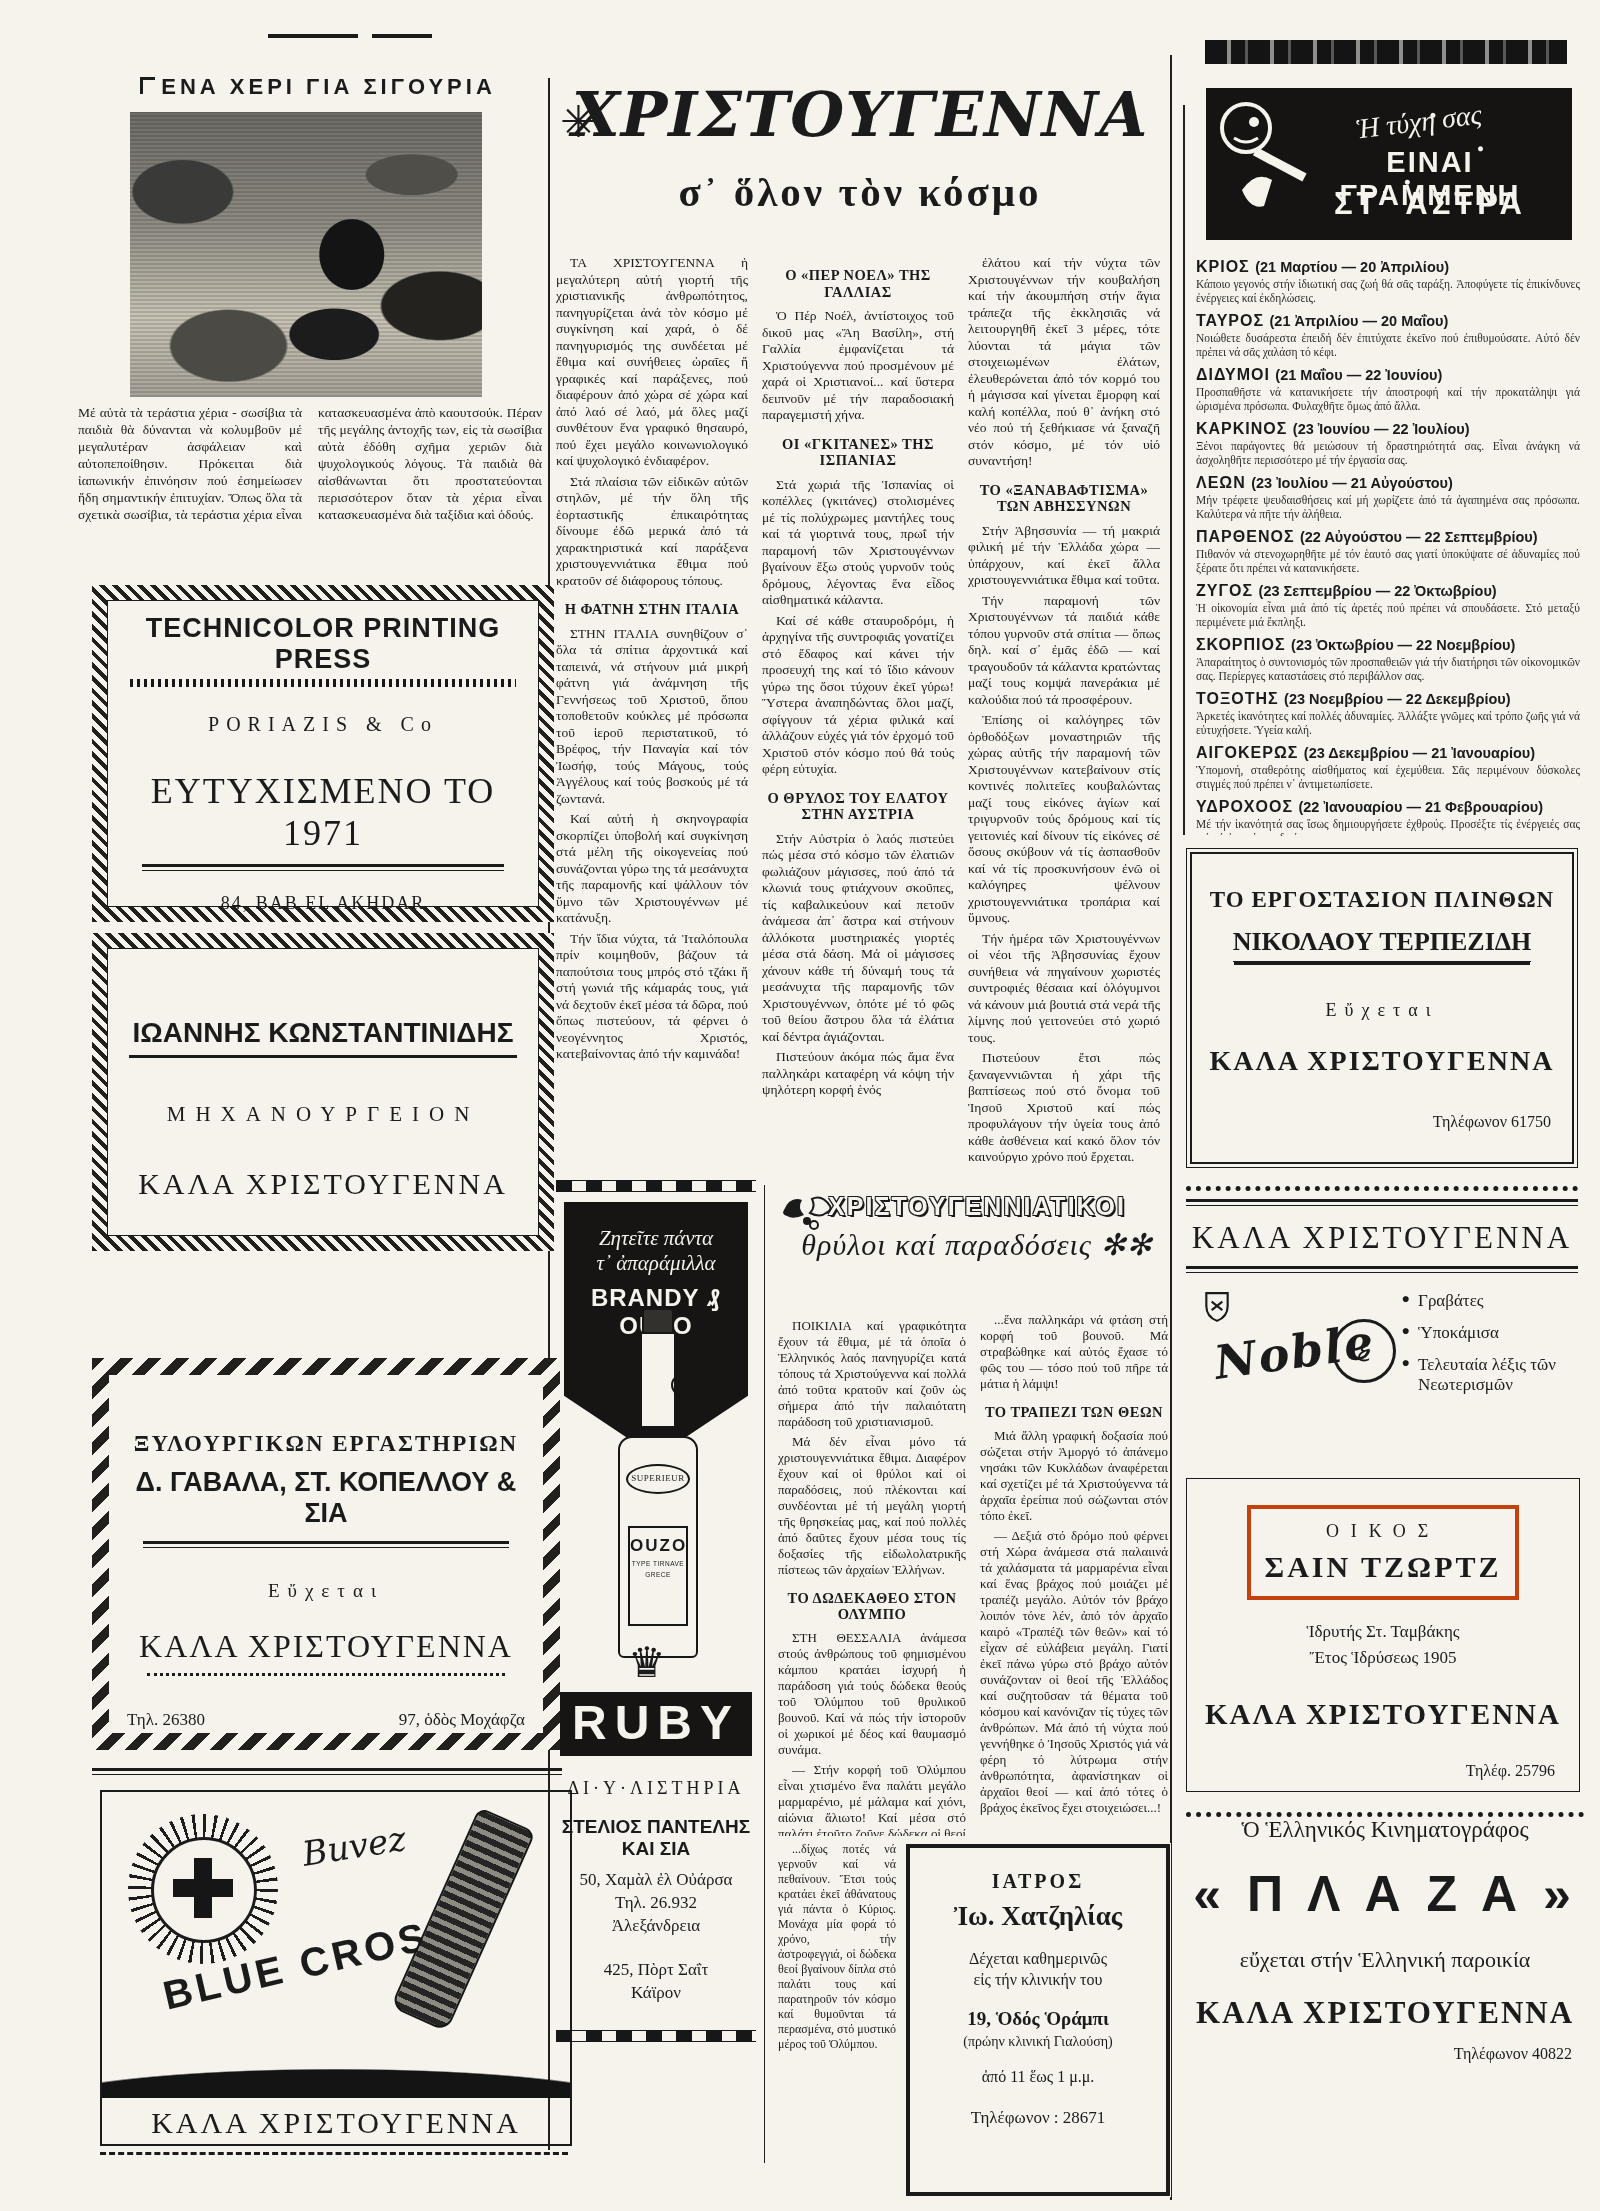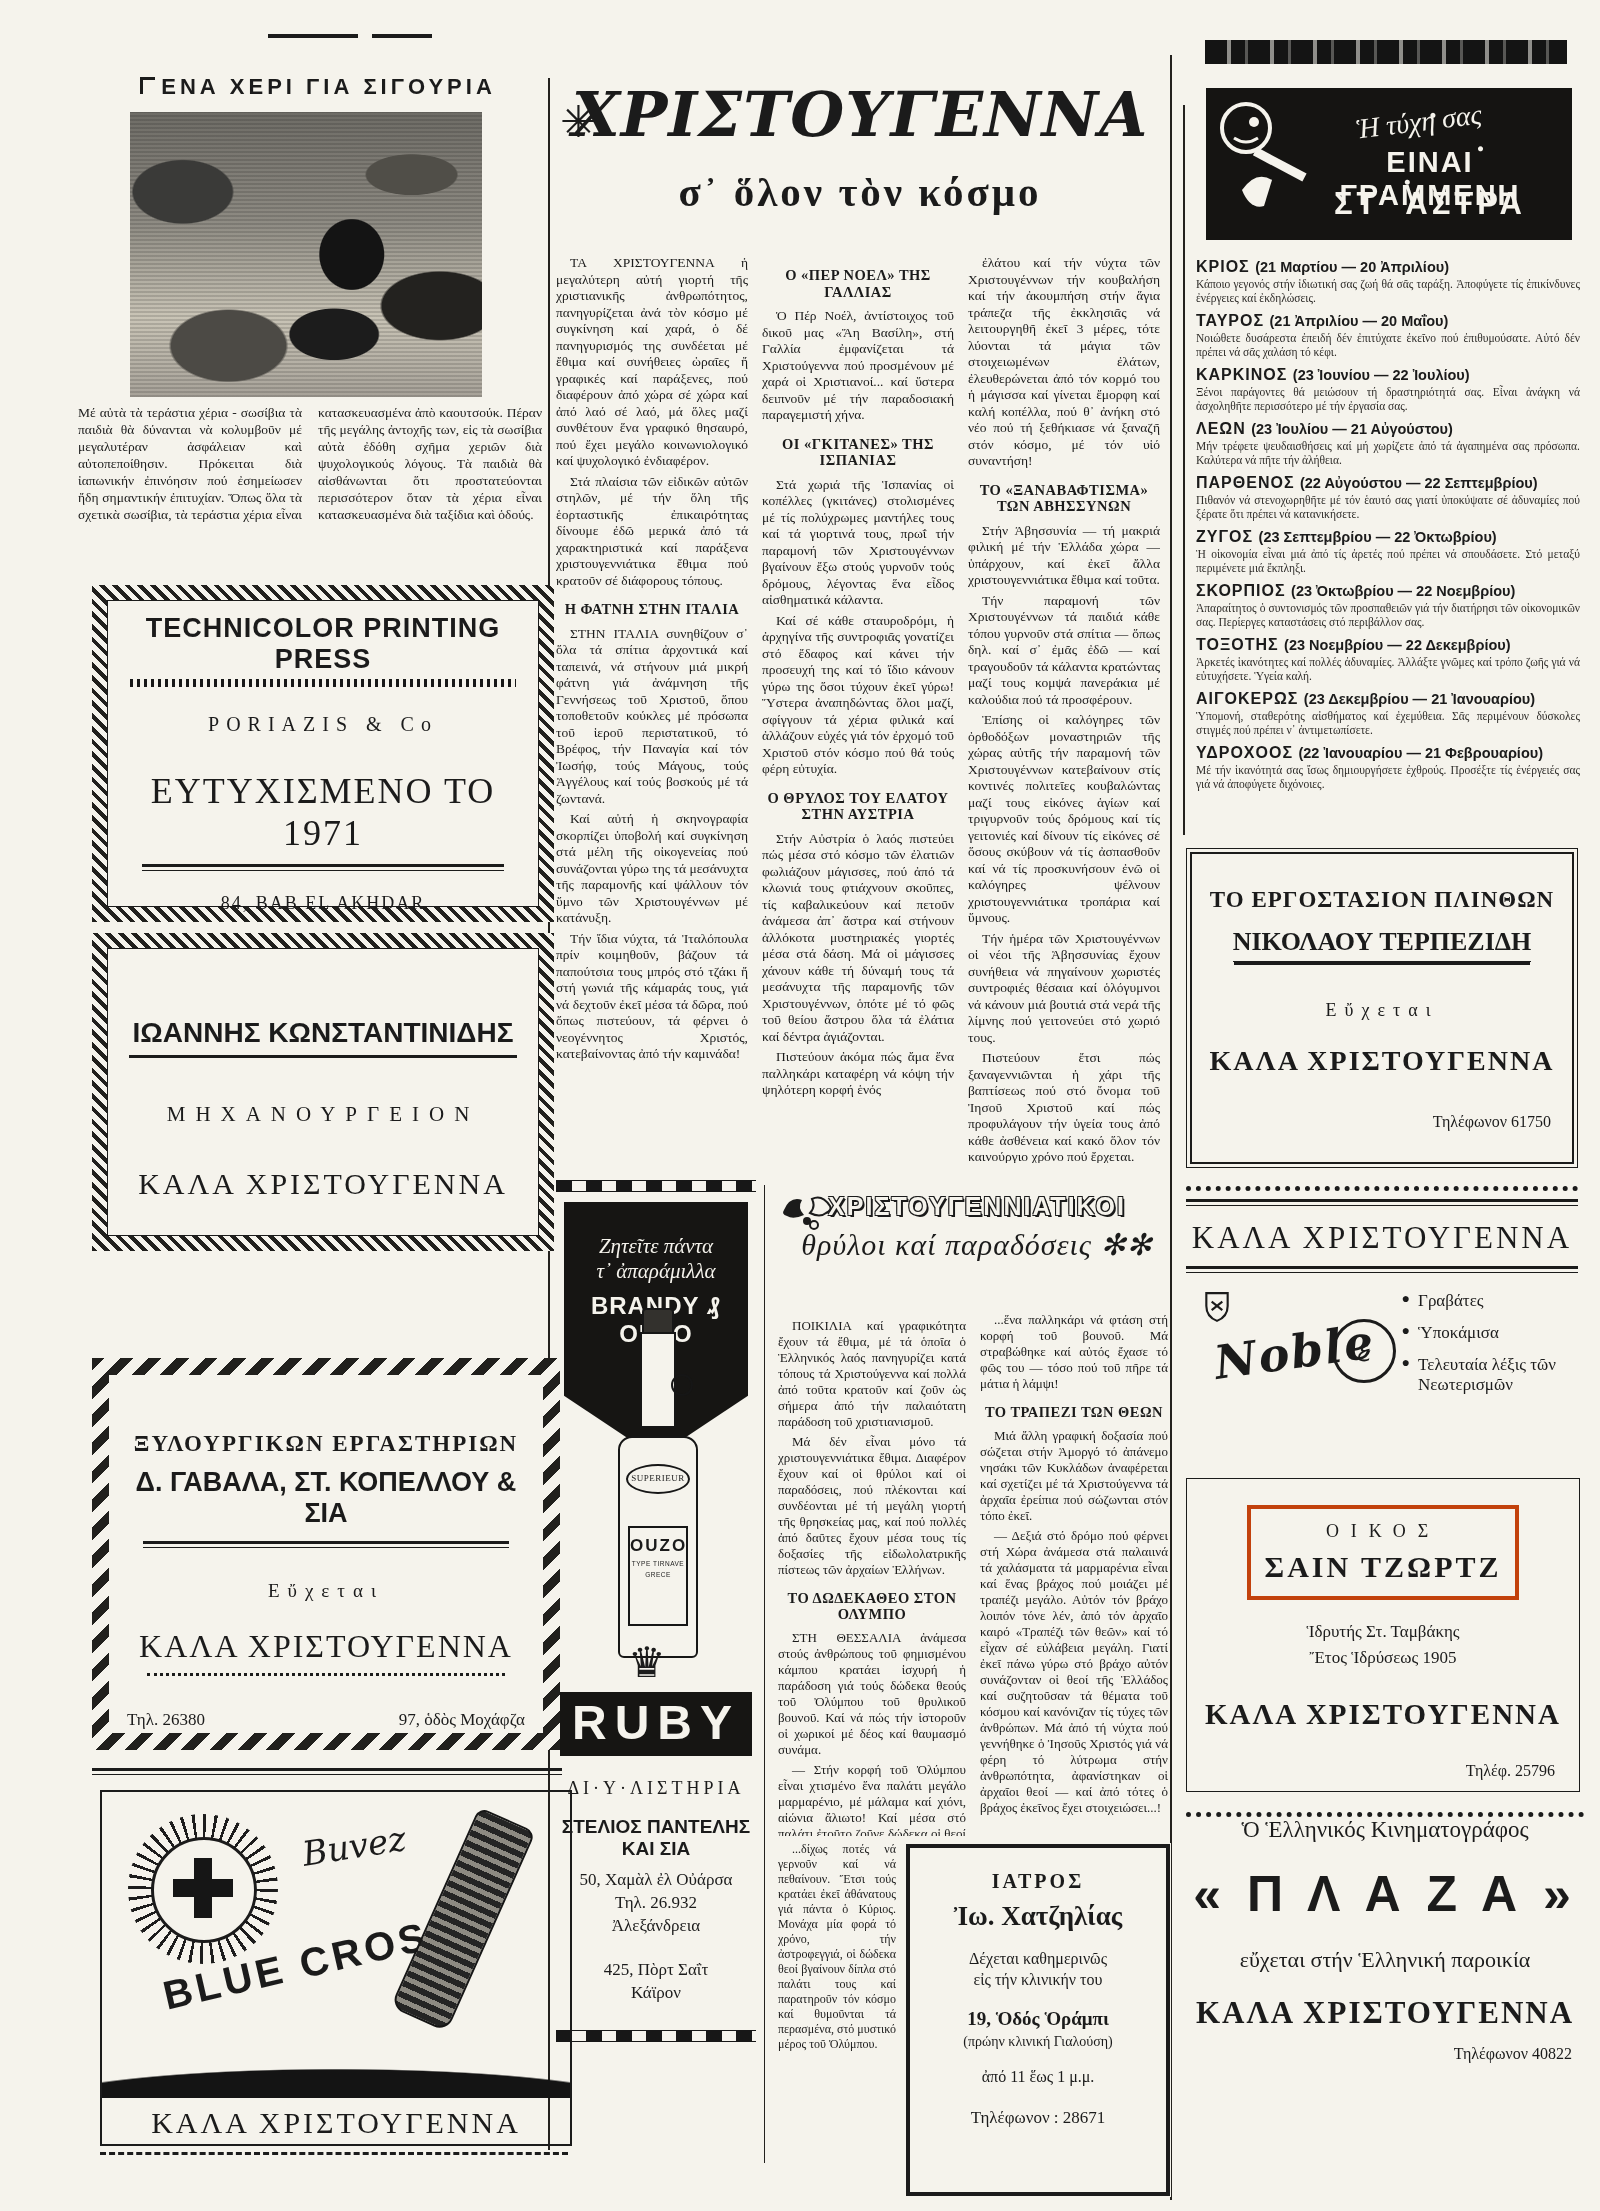--- a/index.html
+++ b/index.html
@@ -86,21 +86,21 @@
            font-weight:bold;font-size:62px;letter-spacing:1px;}
   .ca-sub{left:556px;top:168px;width:608px;font-weight:bold;font-size:41px;letter-spacing:3px;}
   .art-col{position:absolute;top:255px;width:192px;height:908px;overflow:hidden;
            font-size:13.5px;line-height:16.5px;}
   .art-item.k-p{text-align:justify;text-indent:14px;margin:0 0 4px;}
   .art-item.k-h{font-weight:bold;text-align:center;margin:12px 0 8px;font-size:14.5px;letter-spacing:.5px;}
   
   .ra{left:556px;top:1180px;width:200px;height:985px;}
   .ra-banner{left:8px;top:22px;width:184px;height:255px;background:#161513;
              clip-path:polygon(0 0,100% 0,100% 76%,50% 100%,0 76%);color:#f5f3ec;}
-  .ra-s1{font-style:italic;font-size:21px;padding-top:32px;}
+  .ra-s1{font-style:italic;font-size:21px;padding-top:24px;}
   .ra-s2{font-style:italic;font-size:21px;}
   .ra-pr{font-family:"Liberation Sans",sans-serif;font-weight:bold;font-size:24px;letter-spacing:1px;margin-top:8px;}
   .ra-bottle{left:62px;top:128px;width:76px;height:330px;}
   .ra-cork{left:24px;top:0;width:28px;height:26px;background:#33312d;border:2px solid #161616;border-radius:4px;}
   .ra-neck{left:22px;top:24px;width:32px;height:92px;background:#f5f3ec;border:2px solid #161616;}
   .ra-emb{left:29px;top:40px;width:18px;height:18px;border-radius:50%;border:2px solid #161616;}
   .ra-body{left:0;top:112px;width:76px;height:218px;background:#f5f3ec;border:2px solid #161616;border-radius:14px 14px 6px 6px;margin-top:16px;}
   .ra-sup{left:6px;top:26px;width:60px;height:26px;border:2px solid #161616;border-radius:50%;
           font-size:9px;line-height:24px;letter-spacing:.5px;}
   .ra-lab{left:8px;top:88px;width:56px;height:96px;border:2px solid #161616;font-family:"Liberation Sans",sans-serif;}
@@ -405,20 +405,25 @@
           <span class="h-dates">(21 Μαρτίου — 20 Ἀπριλίου)</span></div>
         <div class="h-text">Κάποιο γεγονός στήν ἰδιωτική σας ζωή θά σᾶς ταράξη. Ἀποφύγετε τίς ἐπικίνδυνες ἐνέργειες καί ἐκδηλώσεις.</div>
       </div>
 
       <div class="h-entry">
         <div class="h-sign"><span>ΤΑΥΡΟΣ</span>
           <span class="h-dates">(21 Ἀπριλίου — 20 Μαΐου)</span></div>
         <div class="h-text">Νοιώθετε δυσάρεστα ἐπειδή δέν ἐπιτύχατε ἐκεῖνο πού ἐπιθυμούσατε. Αὐτό δέν πρέπει νά σᾶς χαλάση τό κέφι.</div>
       </div>
 
+      <div class="h-entry">
+        <div class="h-sign"><span>ΔΙΔΥΜΟΙ</span>
+          <span class="h-dates">(21 Μαΐου — 22 Ἰουνίου)</span></div>
+        <div class="h-text">Προσπαθῆστε νά κατανικήσετε τήν ἀποστροφή καί τήν προκατάληψι γιά ὡρισμένα πρόσωπα. Φυλαχθῆτε ὅμως ἀπό ἄλλα.</div>
+      </div>
 
       <div class="h-entry">
         <div class="h-sign"><span>ΚΑΡΚΙΝΟΣ</span>
           <span class="h-dates">(23 Ἰουνίου — 22 Ἰουλίου)</span></div>
         <div class="h-text">Ξένοι παράγοντες θά μειώσουν τή δραστηριότητά σας. Εἶναι ἀνάγκη νά ἀσχοληθῆτε περισσότερο μέ τήν ἐργασία σας.</div>
       </div>
 
       <div class="h-entry">
         <div class="h-sign"><span>ΛΕΩΝ</span>
           <span class="h-dates">(23 Ἰουλίου — 21 Αὐγούστου)</span></div>

